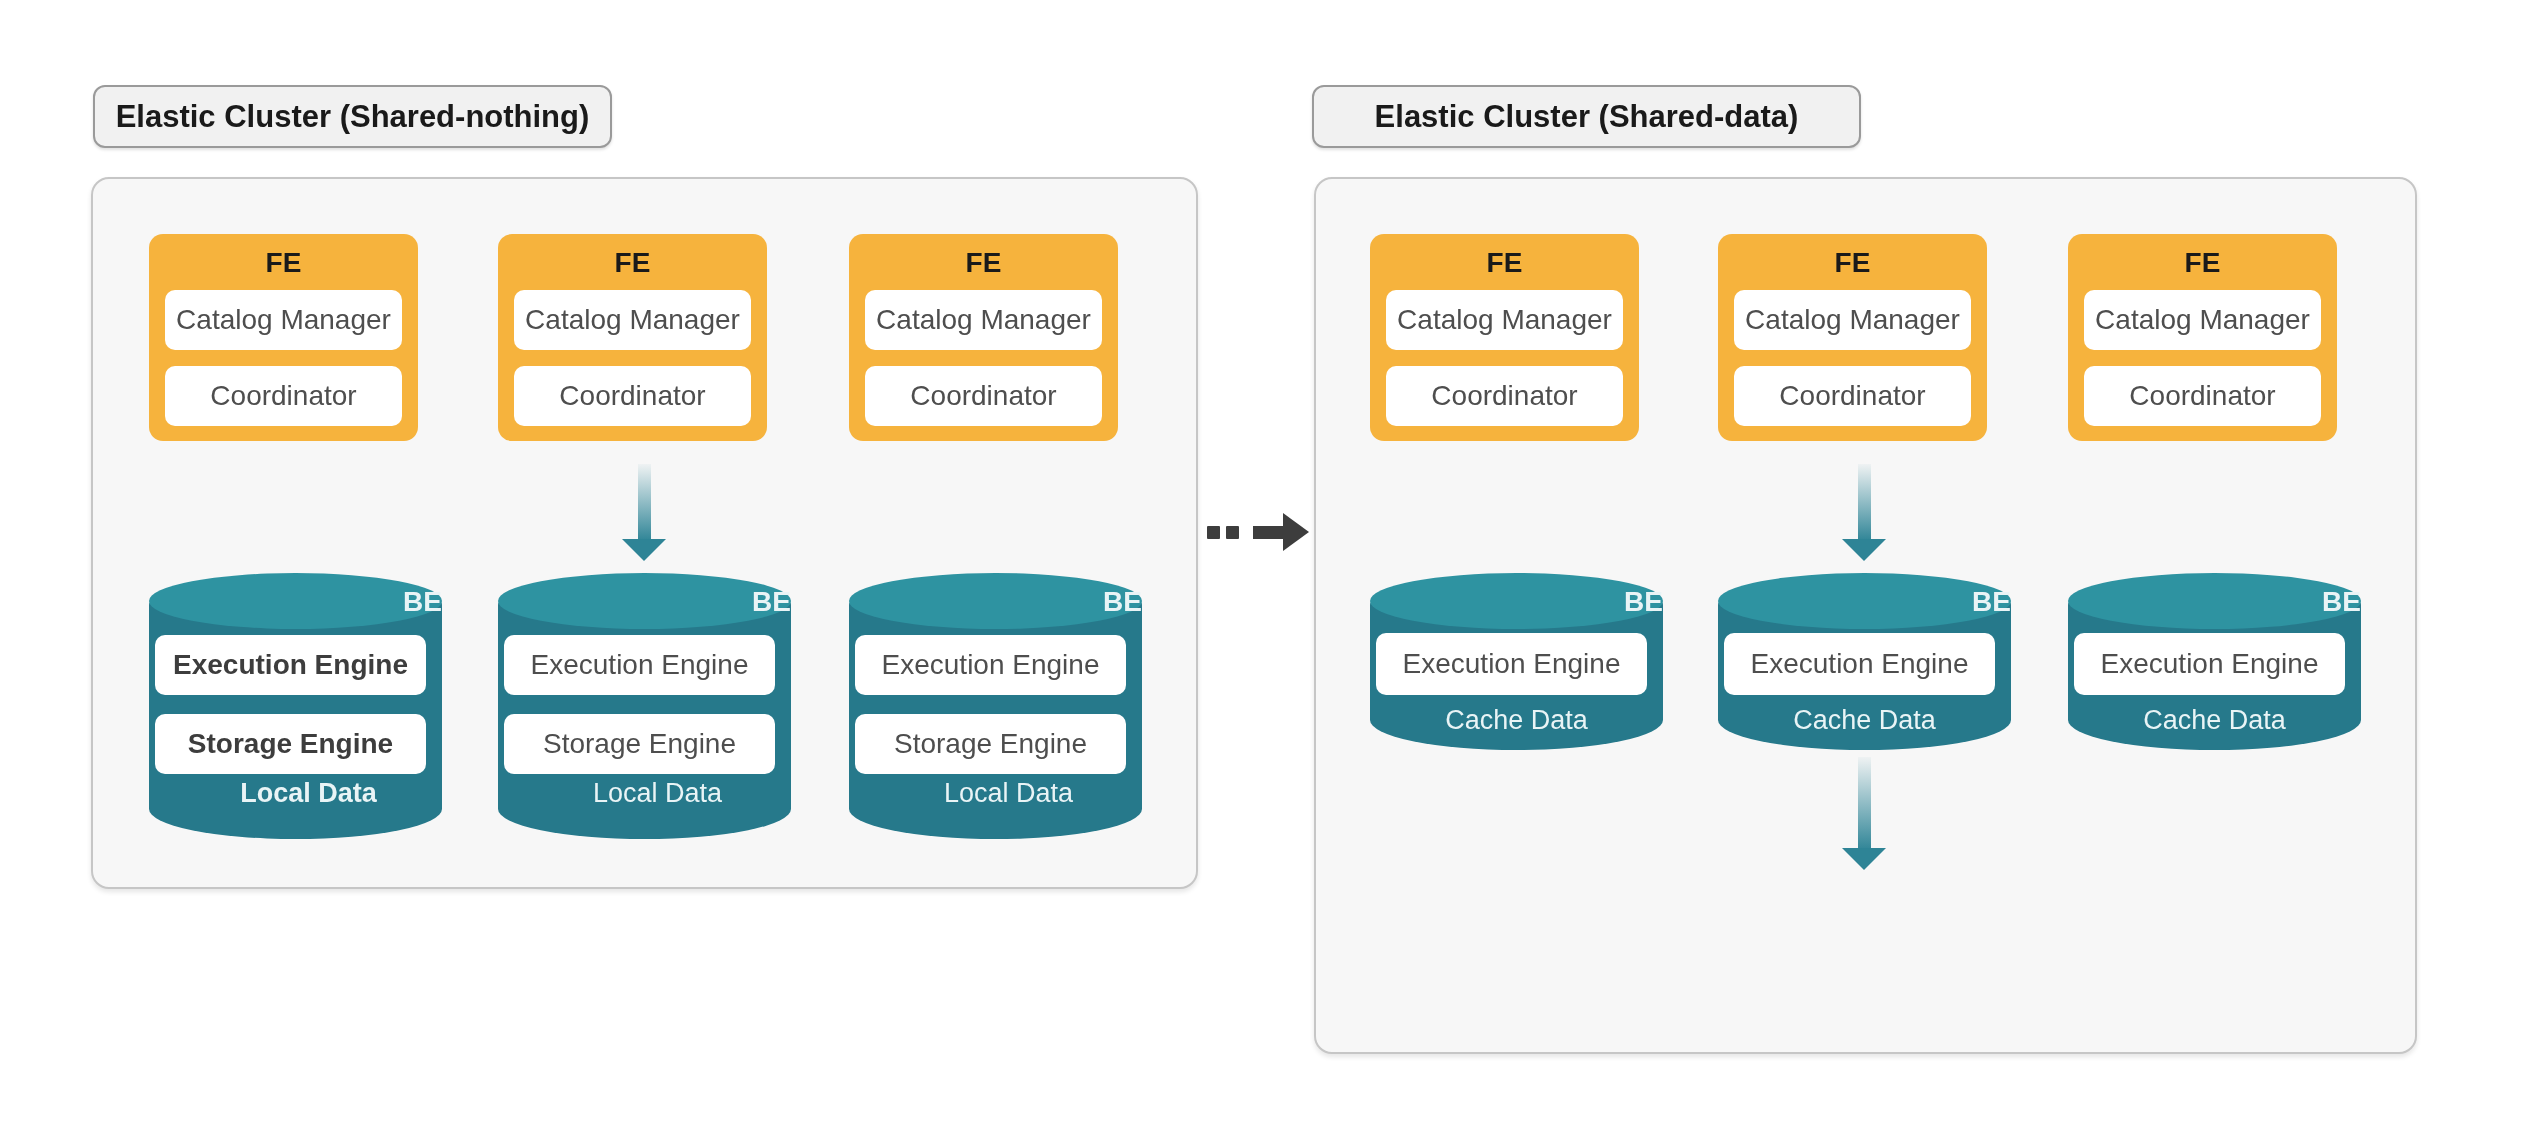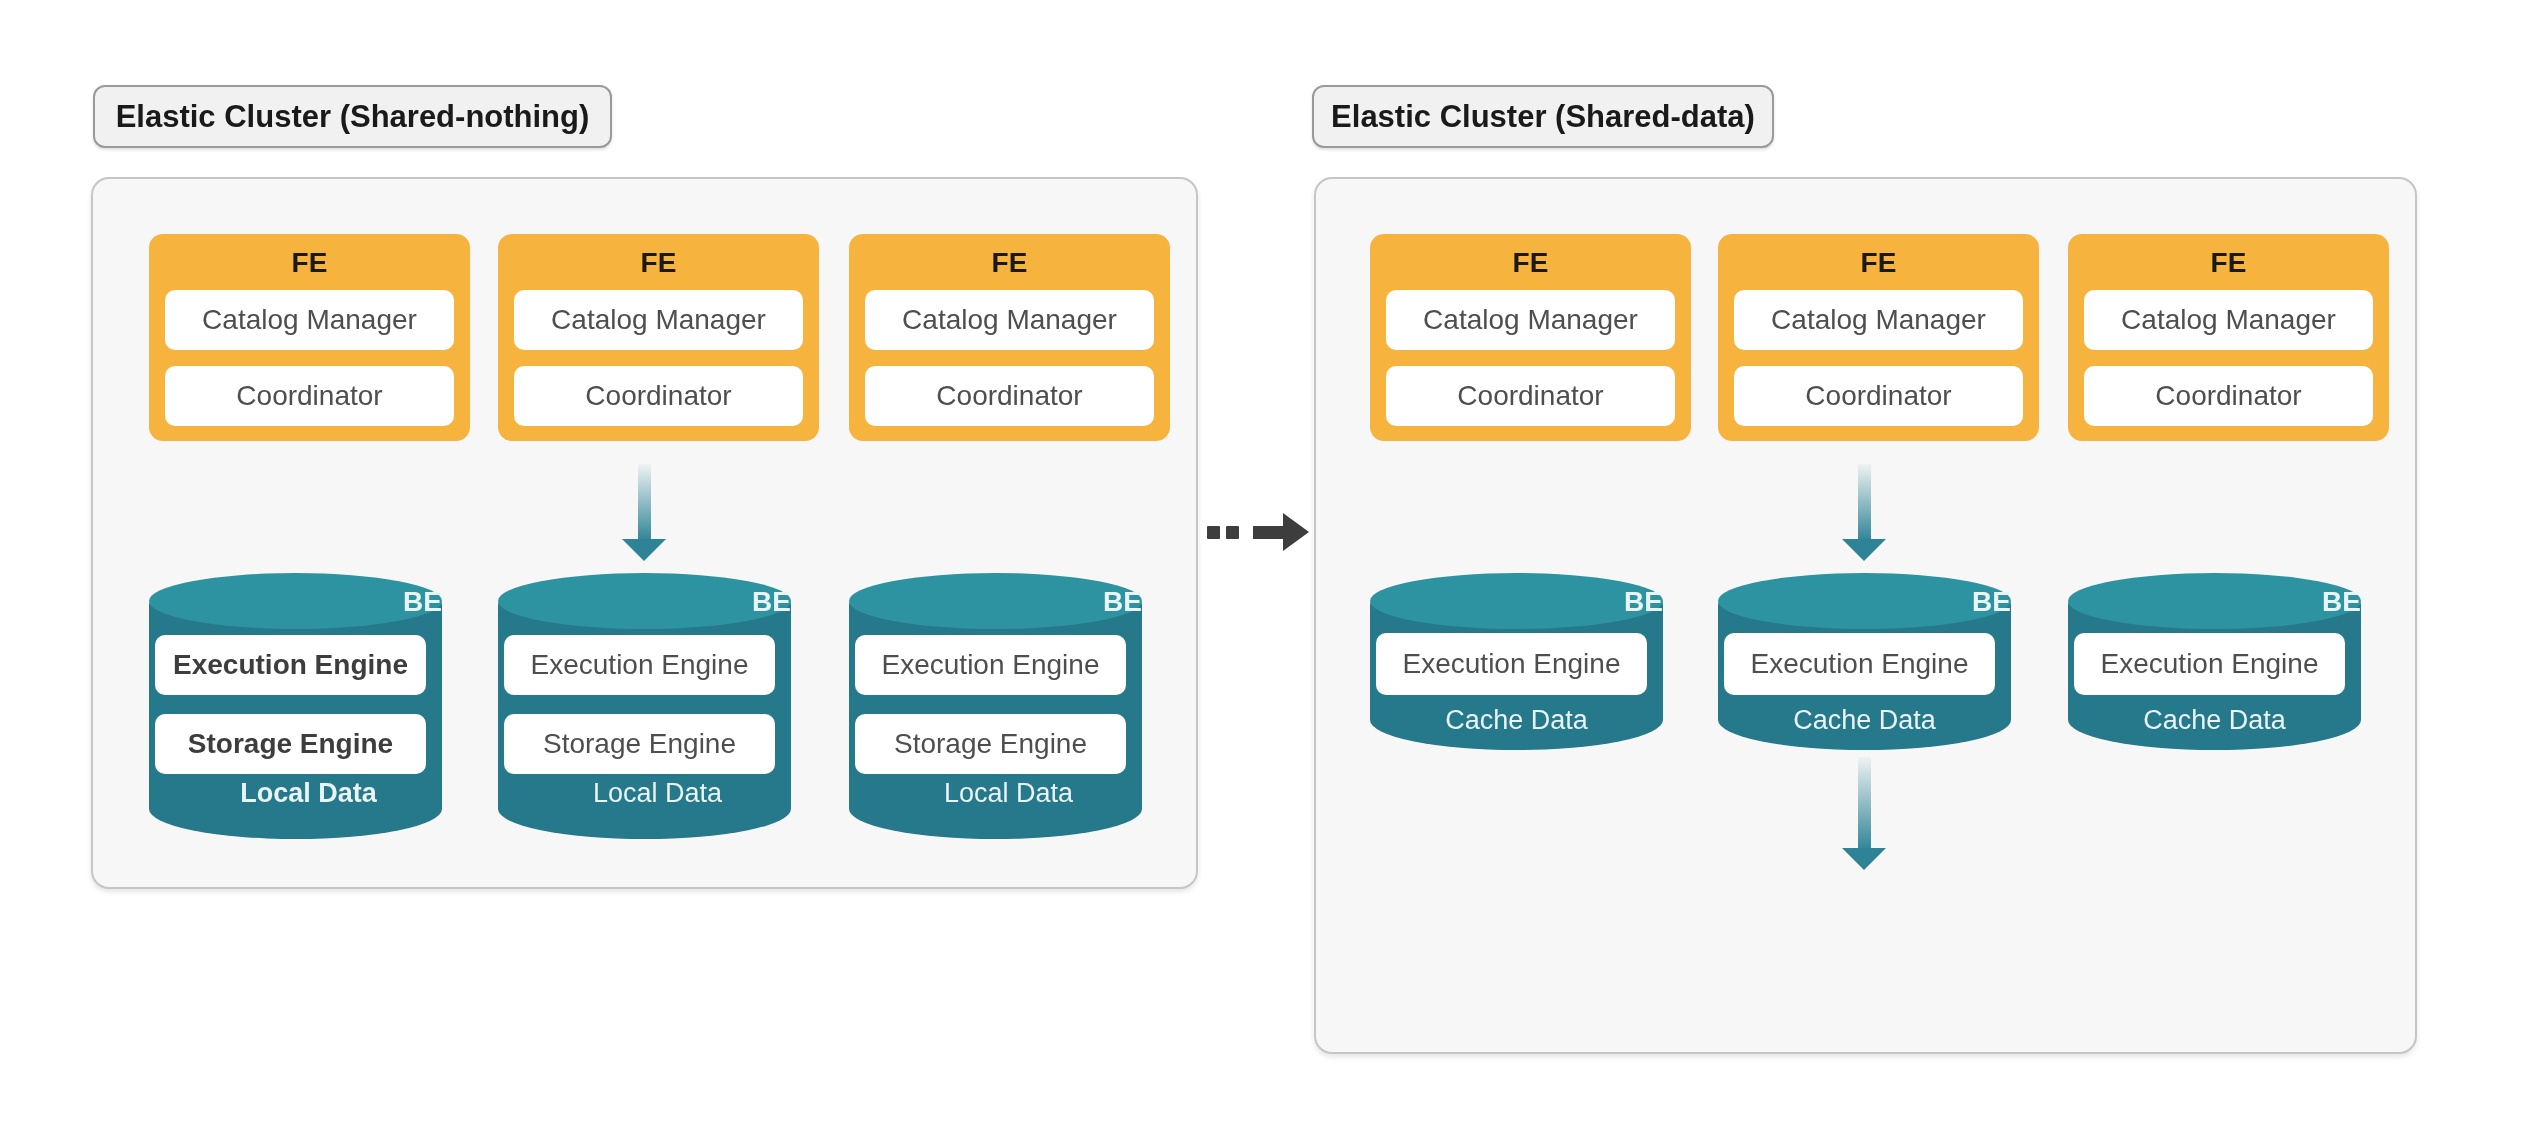--- a/index.html
+++ b/index.html
@@ -7,31 +7,31 @@
               font-family:"Liberation Sans", sans-serif; }
   .stage { position:relative; width:2524px; height:1138px; }
 
   
   .cluster-label { position:absolute; top:85px; height:63px; border-radius:12px;
     background:var(--label-bg); border:2px solid var(--label-border);
     display:flex; align-items:center; justify-content:center;
     font-size:31px; font-weight:700; color:var(--header-dark);
     box-shadow:0 2px 3px rgba(0,0,0,0.12); }
   .label-left  { left:93px;  width:519px; }
-  .label-right { left:1312px; width:462px; }
+  .label-right { left:1312px; width:549px; }
 
   
   .panel { position:absolute; top:177px; background:var(--panel-bg);
     border:2px solid var(--panel-border); border-radius:18px;
     box-shadow:0 3px 5px rgba(0,0,0,0.10); }
   .panel-left  { left:91px;  width:1107px; height:712px; }
   .panel-right { left:1314px; width:1103px; height:877px; }
 
   
-  .fe-node { position:absolute; top:55px; width:321px; height:207px;
+  .fe-node { position:absolute; top:55px; width:269px; height:207px;
     background:var(--fe-fill); border-radius:14px; }
   .fe-header { height:56px; line-height:58px; text-align:center;
     font-size:28px; font-weight:700; color:var(--header-dark); }
   .white-box { margin:0 16px 16px 16px; height:60px; border-radius:10px;
     background:var(--box-bg); display:flex; align-items:center; justify-content:center;
     font-size:28px; font-weight:400; color:var(--box-text); }
 
   
   .be-node { position:absolute; top:394px; width:293px; }
   .be-tall  { height:266px; }

